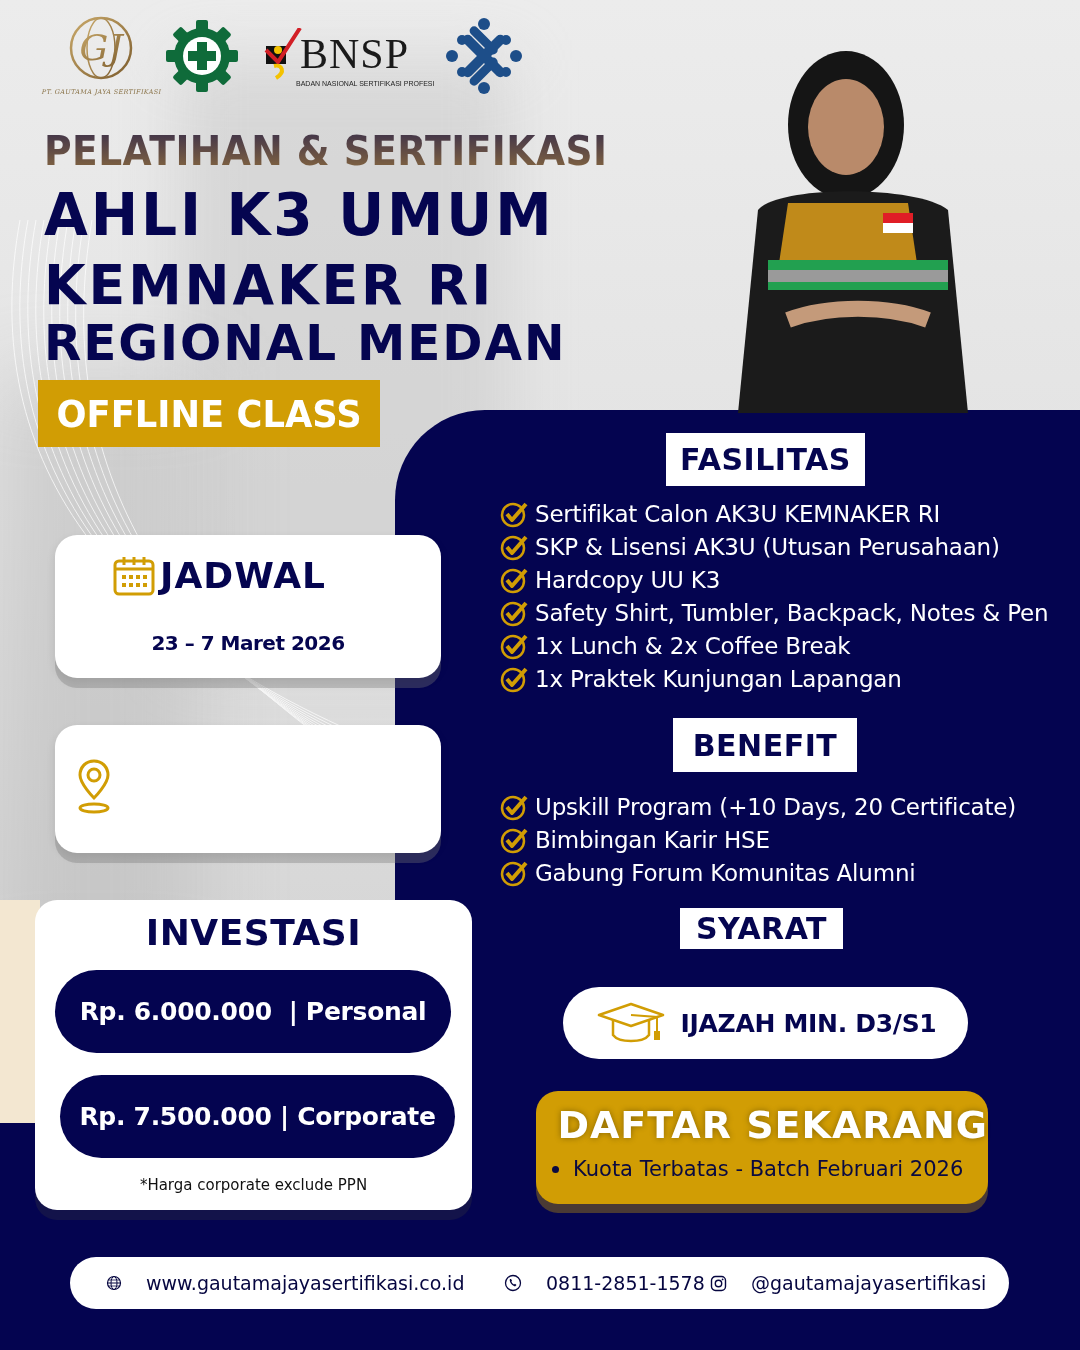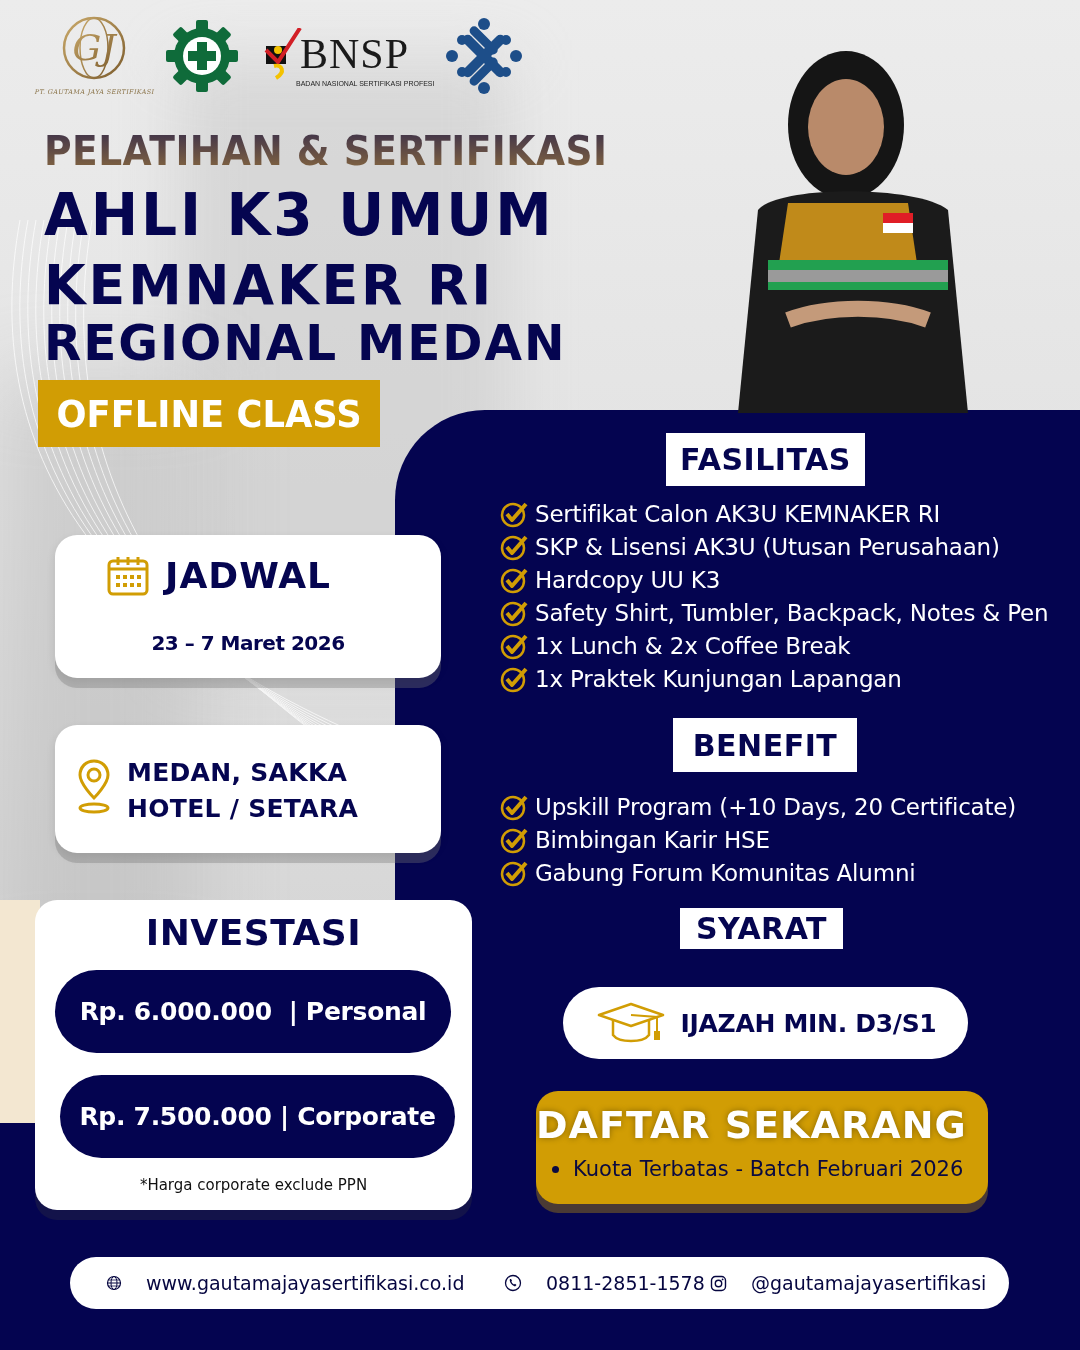--- a/index.html
+++ b/index.html
@@ -11,42 +11,42 @@
     }
     .bg-blur-1 { position: absolute; left: 180px; top: 60px; width: 330px; height: 600px; background: rgba(200,200,200,0.55); filter: blur(30px); }
     .bg-blur-2 { position: absolute; left: 0; top: 380px; width: 200px; height: 600px; background: rgba(180,180,180,0.45); filter: blur(40px); }
     .bg-beige { position: absolute; left: 0; top: 900px; width: 40px; height: 225px; background: #f3e7d1; }
     .wave { position: absolute; left: -40px; top: 220px; width: 520px; height: 700px; opacity: .9; }
 
     .navy-panel { position: absolute; left: 395px; top: 410px; width: 685px; height: 940px; background: #040450; border-top-left-radius: 90px; }
     .navy-bottom { position: absolute; left: 0; top: 1123px; width: 1080px; height: 227px; background: #040450; }
 
     .logos { position: absolute; top: 14px; left: 28px; height: 90px; }
-    .logo-gjs { position: absolute; left: 4px; top: 0; width: 125px; }
+    .logo-gjs { position: absolute; left: 11px; top: 0; width: 125px; }
     .logo-gjs .gjs-caption { position: absolute; left: 0; top: 74px; width: 125px; text-align: center; font-family: "DejaVu Serif", serif; font-style: italic; font-size: 6.5px; color: #8a7348; letter-spacing: .3px; white-space: nowrap; }
     .logo-k3 { position: absolute; left: 136px; top: 4px; }
     .logo-bnsp { position: absolute; left: 236px; top: 14px; width: 160px; }
     .bnsp-word { position: absolute; left: 36px; top: 2px; font-family: "Liberation Serif", serif; font-size: 42px; color: #1a1a1a; letter-spacing: 1px; }
     .bnsp-sub { position: absolute; left: 32px; top: 52px; font-family: "Liberation Sans", sans-serif; font-size: 7px; color: #222; white-space: nowrap; }
     .logo-kemnaker { position: absolute; left: 418px; top: 4px; }
 
     .photo { position: absolute; left: 718px; top: 35px; width: 270px; height: 378px; }
 
     .title-line { position: absolute; left: 44px; font-family: "DejaVu Sans", sans-serif; font-weight: 900; white-space: nowrap; }
     .t1 { top: 128px; font-size: 40px; letter-spacing: .5px; background: linear-gradient(180deg, #3a2f4a 0%, #8a6a40 100%); -webkit-background-clip: text; background-clip: text; color: transparent; transform: scaleX(.94); transform-origin: left; }
     .t2 { top: 180px; font-size: 59px; color: #050550; letter-spacing: 3px; transform: scaleX(.96); transform-origin: left; }
     .t3 { top: 252px; font-size: 56px; color: #050550; letter-spacing: 3px; transform: scaleX(.96); transform-origin: left; }
     .t4 { top: 314px; font-size: 50px; color: #050550; letter-spacing: 2px; transform: scaleX(.97); transform-origin: left; }
 
     .offline { position: absolute; left: 38px; top: 380px; width: 342px; height: 67px; background: #d19d04; display: flex; align-items: center; justify-content: center; }
     .offline span { font-weight: 900; font-size: 38px; color: #fff; letter-spacing: 0; transform: scaleX(.93); }
 
     .card { position: absolute; background: #fff; border-radius: 22px; box-shadow: 0 10px 0 rgba(120,120,120,.35), 0 4px 10px rgba(0,0,0,.1); }
     .jadwal-card { left: 55px; top: 535px; width: 386px; height: 143px; }
-    .jadwal-head { position: absolute; left: 52px; top: 20px; display: flex; align-items: flex-end; gap: 16px; }
+    .jadwal-head { position: absolute; left: 58px; top: 20px; display: flex; align-items: flex-end; gap: 5px; }
     .jadwal-title { font-weight: 900; font-size: 36px; color: #050550; letter-spacing: 1px; }
     .jadwal-date { position: absolute; left: 0; width: 100%; top: 80px; text-align: center; font-weight: 900; font-size: 20px; color: #050550; letter-spacing: -.5px; margin-top: 16px; }
 
     .loc-card { left: 55px; top: 725px; width: 386px; height: 128px; }
     .loc-icon { position: absolute; left: 22px; top: 33px; }
     .loc-text { position: absolute; left: 72px; top: 30px; font-weight: 900; font-size: 25px; color: #050550; line-height: 36px; letter-spacing: .3px; }
 
     .inv-card { left: 35px; top: 900px; width: 437px; height: 310px; border-radius: 22px; box-shadow: 0 10px 0 rgba(30,30,70,.6); }
     .inv-title { position: absolute; left: 0; width: 100%; top: 12px; text-align: center; font-weight: 900; font-size: 36px; color: #050550; letter-spacing: .5px; }
     .price-pill { position: absolute; height: 83px; background: #040450; border-radius: 42px; display: flex; align-items: center; justify-content: center; }
@@ -65,21 +65,21 @@
     .check-list li { display: flex; align-items: center; height: 33px; }
     .check-list li .chk { width: 28px; height: 28px; margin-right: 7px; flex: 0 0 28px; }
     .check-list li span { color: #fff; font-size: 23px; white-space: nowrap; letter-spacing: -.2px; }
     .list-fasilitas { top: 497px; }
     .list-benefit { top: 790px; }
 
     .req-pill { position: absolute; left: 563px; top: 987px; width: 405px; height: 72px; background: #fff; border-radius: 36px; display: flex; align-items: center; justify-content: center; gap: 14px; }
     .req-pill span { font-weight: 900; font-size: 25px; color: #050550; letter-spacing: -.3px; }
 
     .cta { position: absolute; left: 536px; top: 1091px; width: 452px; height: 113px; background: #d19d04; border-radius: 22px; box-shadow: 0 9px 0 #4a3a34; cursor: pointer; }
-    .cta-title { position: absolute; left: 0; width: 100%; top: 12px; text-align: left; font-weight: 900; font-size: 38px; color: #fff; letter-spacing: 1px; text-shadow: 0 0 6px rgba(0,0,0,.35); }
+    .cta-title { position: absolute; left: 0; width: 100%; top: 12px; text-align: right; font-weight: 900; font-size: 38px; color: #fff; letter-spacing: 1px; text-shadow: 0 0 6px rgba(0,0,0,.35); }
     .cta-sub { position: absolute; left: 16px; top: 66px; font-size: 21px; color: #0a0a40; white-space: nowrap; display: flex; align-items: center; }
     .cta-sub .dot { width: 7px; height: 7px; border-radius: 50%; background: #0a0a40; margin-right: 14px; }
 
     .footer { position: absolute; left: 70px; top: 1257px; width: 939px; height: 52px; background: #fff; border-radius: 26px; display: flex; align-items: center; }
     .f-item { position: absolute; display: flex; align-items: center; gap: 24px; font-size: 19px; color: #060640; white-space: nowrap; }
     .f-web { left: 36px; }
     .f-phone { left: 434px; }
     .f-ig { left: 640px; }
   </style>
 </head>
@@ -213,24 +213,20 @@
   </div>
   <div class="jadwal-date">23 – 7 Maret 2026</div>
 </div>
 
 <div class="card loc-card">
   <svg class="loc-icon" width="34" height="56" viewBox="0 0 34 56">
     <path d="M17 3 C 8 3, 3 10, 3 17 C 3 26, 17 40, 17 40 C 17 40, 31 26, 31 17 C 31 10, 26 3, 17 3 Z" fill="none" stroke="#d19d04" stroke-width="3"></path>
     <circle cx="17" cy="17" r="6" fill="none" stroke="#d19d04" stroke-width="3"></circle>
     <ellipse cx="17" cy="50" rx="14" ry="4" fill="none" stroke="#d19d04" stroke-width="3"></ellipse>
   </svg>
-  <div class="loc-text">
-    <div>MEDAN, SAKKA</div>
-    <div>HOTEL / SETARA</div>
-  </div>
 </div>
 
 <div class="card inv-card">
   <div class="inv-title">INVESTASI</div>
   <div class="price-pill pill-personal">
     <span>Rp. 6.000.000  | Personal</span>
   </div>
   <div class="price-pill pill-corporate">
     <span>Rp. 7.500.000 | Corporate</span>
   </div>

